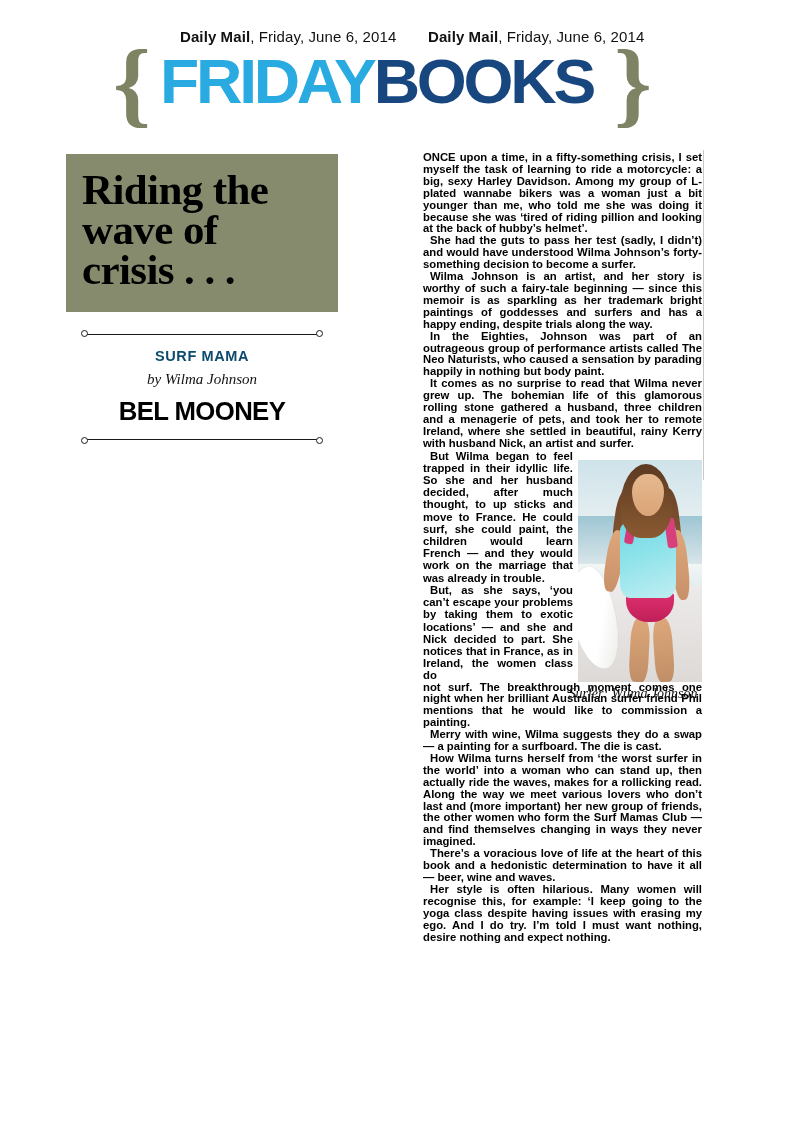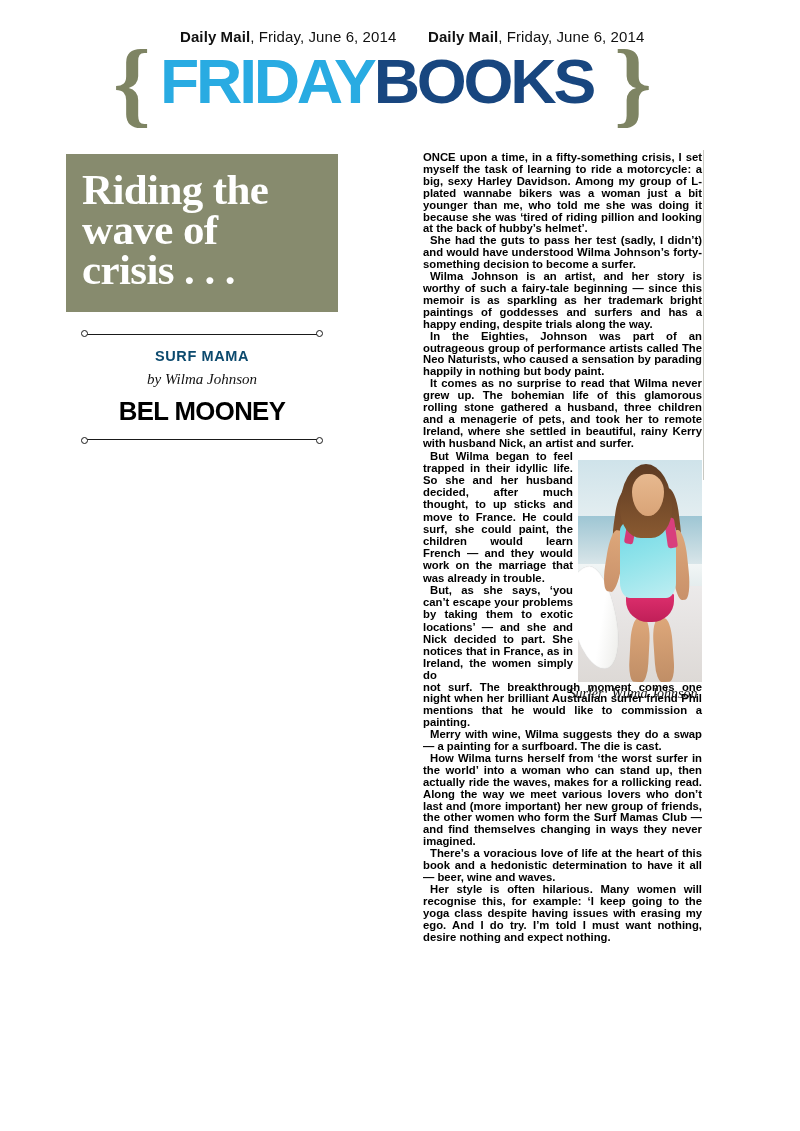--- a/index.html
+++ b/index.html
@@ -41,21 +41,21 @@
 
   
   .left-col{position:absolute;left:66px;top:154px;width:272px;}
 
   .headline-block{
     background:#878b6e;padding:16px 14px 22px 16px;box-sizing:border-box;
     width:272px;
   }
   .headline{
     font-family:"Liberation Serif", serif;
-    font-weight:bold;color:#ffffff;
+    font-weight:bold;color:#000000;
     font-size:43px;line-height:0.93;letter-spacing:-0.6px;
     margin:0;
   }
   .headline .l{display:block;white-space:nowrap;}
 
   .bookinfo{
     position:relative;width:272px;margin-top:14px;
     padding:16px 6px 12px 6px;box-sizing:border-box;text-align:center;
   }
   .rule{
@@ -223,21 +223,21 @@
   <div class="article">
 
     <p class="first">ONCE upon a time, in a fifty-something crisis, I set myself the task of learning to ride a motorcycle: a big, sexy Harley Davidson. Among my group of L-plated wannabe bikers was a woman just a bit younger than me, who told me she was doing it because she was ‘tired of riding pillion and looking at the back of hubby’s helmet’.</p>
     <p>She had the guts to pass her test (sadly, I didn’t) and would have understood Wilma Johnson’s forty-something decision to become a surfer.</p>
     <p>Wilma Johnson is an artist, and her story is worthy of such a fairy-tale beginning — since this memoir is as sparkling as her trademark bright paintings of goddesses and surfers and has a happy ending, despite trials along the way.</p>
     <p>In the Eighties, Johnson was part of an outrageous group of performance artists called The Neo Naturists, who caused a sensation by parading happily in nothing but body paint.</p>
     <p>It comes as no surprise to read that Wilma never grew up. The bohemian life of this glamorous rolling stone gathered a husband, three children and a menagerie of pets, and took her to remote Ireland, where she settled in beautiful, rainy Kerry with husband Nick, an artist and surfer.</p>
 
     <div class="narrow">
       <p>But Wilma began to feel trapped in their idyllic life. So she and her husband decided, after much thought, to up sticks and move to France. He could surf, she could paint, the children would learn French — and they would work on the marriage that was already in trouble.</p>
-      <p>But, as she says, ‘you can’t escape your problems by taking them to exotic locations’ — and she and Nick decided to part. She notices that in France, as in Ireland, the women simply do</p>
+      <p>But, as she says, ‘you can’t escape your problems by taking them to exotic locations’ — and she and Nick decided to part. She notices that in France, as in Ireland, the women class do</p>
     </div>
 
     <p style="text-indent:0">not surf. The breakthrough moment comes one night when her brilliant Australian surfer friend Phil mentions that he would like to commission a painting.</p>
     <p>Merry with wine, Wilma suggests they do a swap — a painting for a surfboard. The die is cast.</p>
     <p>How Wilma turns herself from ‘the worst surfer in the world’ into a woman who can stand up, then actually ride the waves, makes for a rollicking read. Along the way we meet various lovers who don’t last and (more important) her new group of friends, the other women who form the Surf Mamas Club — and find themselves changing in ways they never imagined.</p>
     <p>There’s a voracious love of life at the heart of this book and a hedonistic determination to have it all — beer, wine and waves.</p>
     <p>Her style is often hilarious. Many women will recognise this, for example: ‘I keep going to the yoga class despite having issues with erasing my ego. And I do try. I’m told I must want nothing, desire nothing and expect nothing.</p>
   </div>
 
   <div class="figure">

